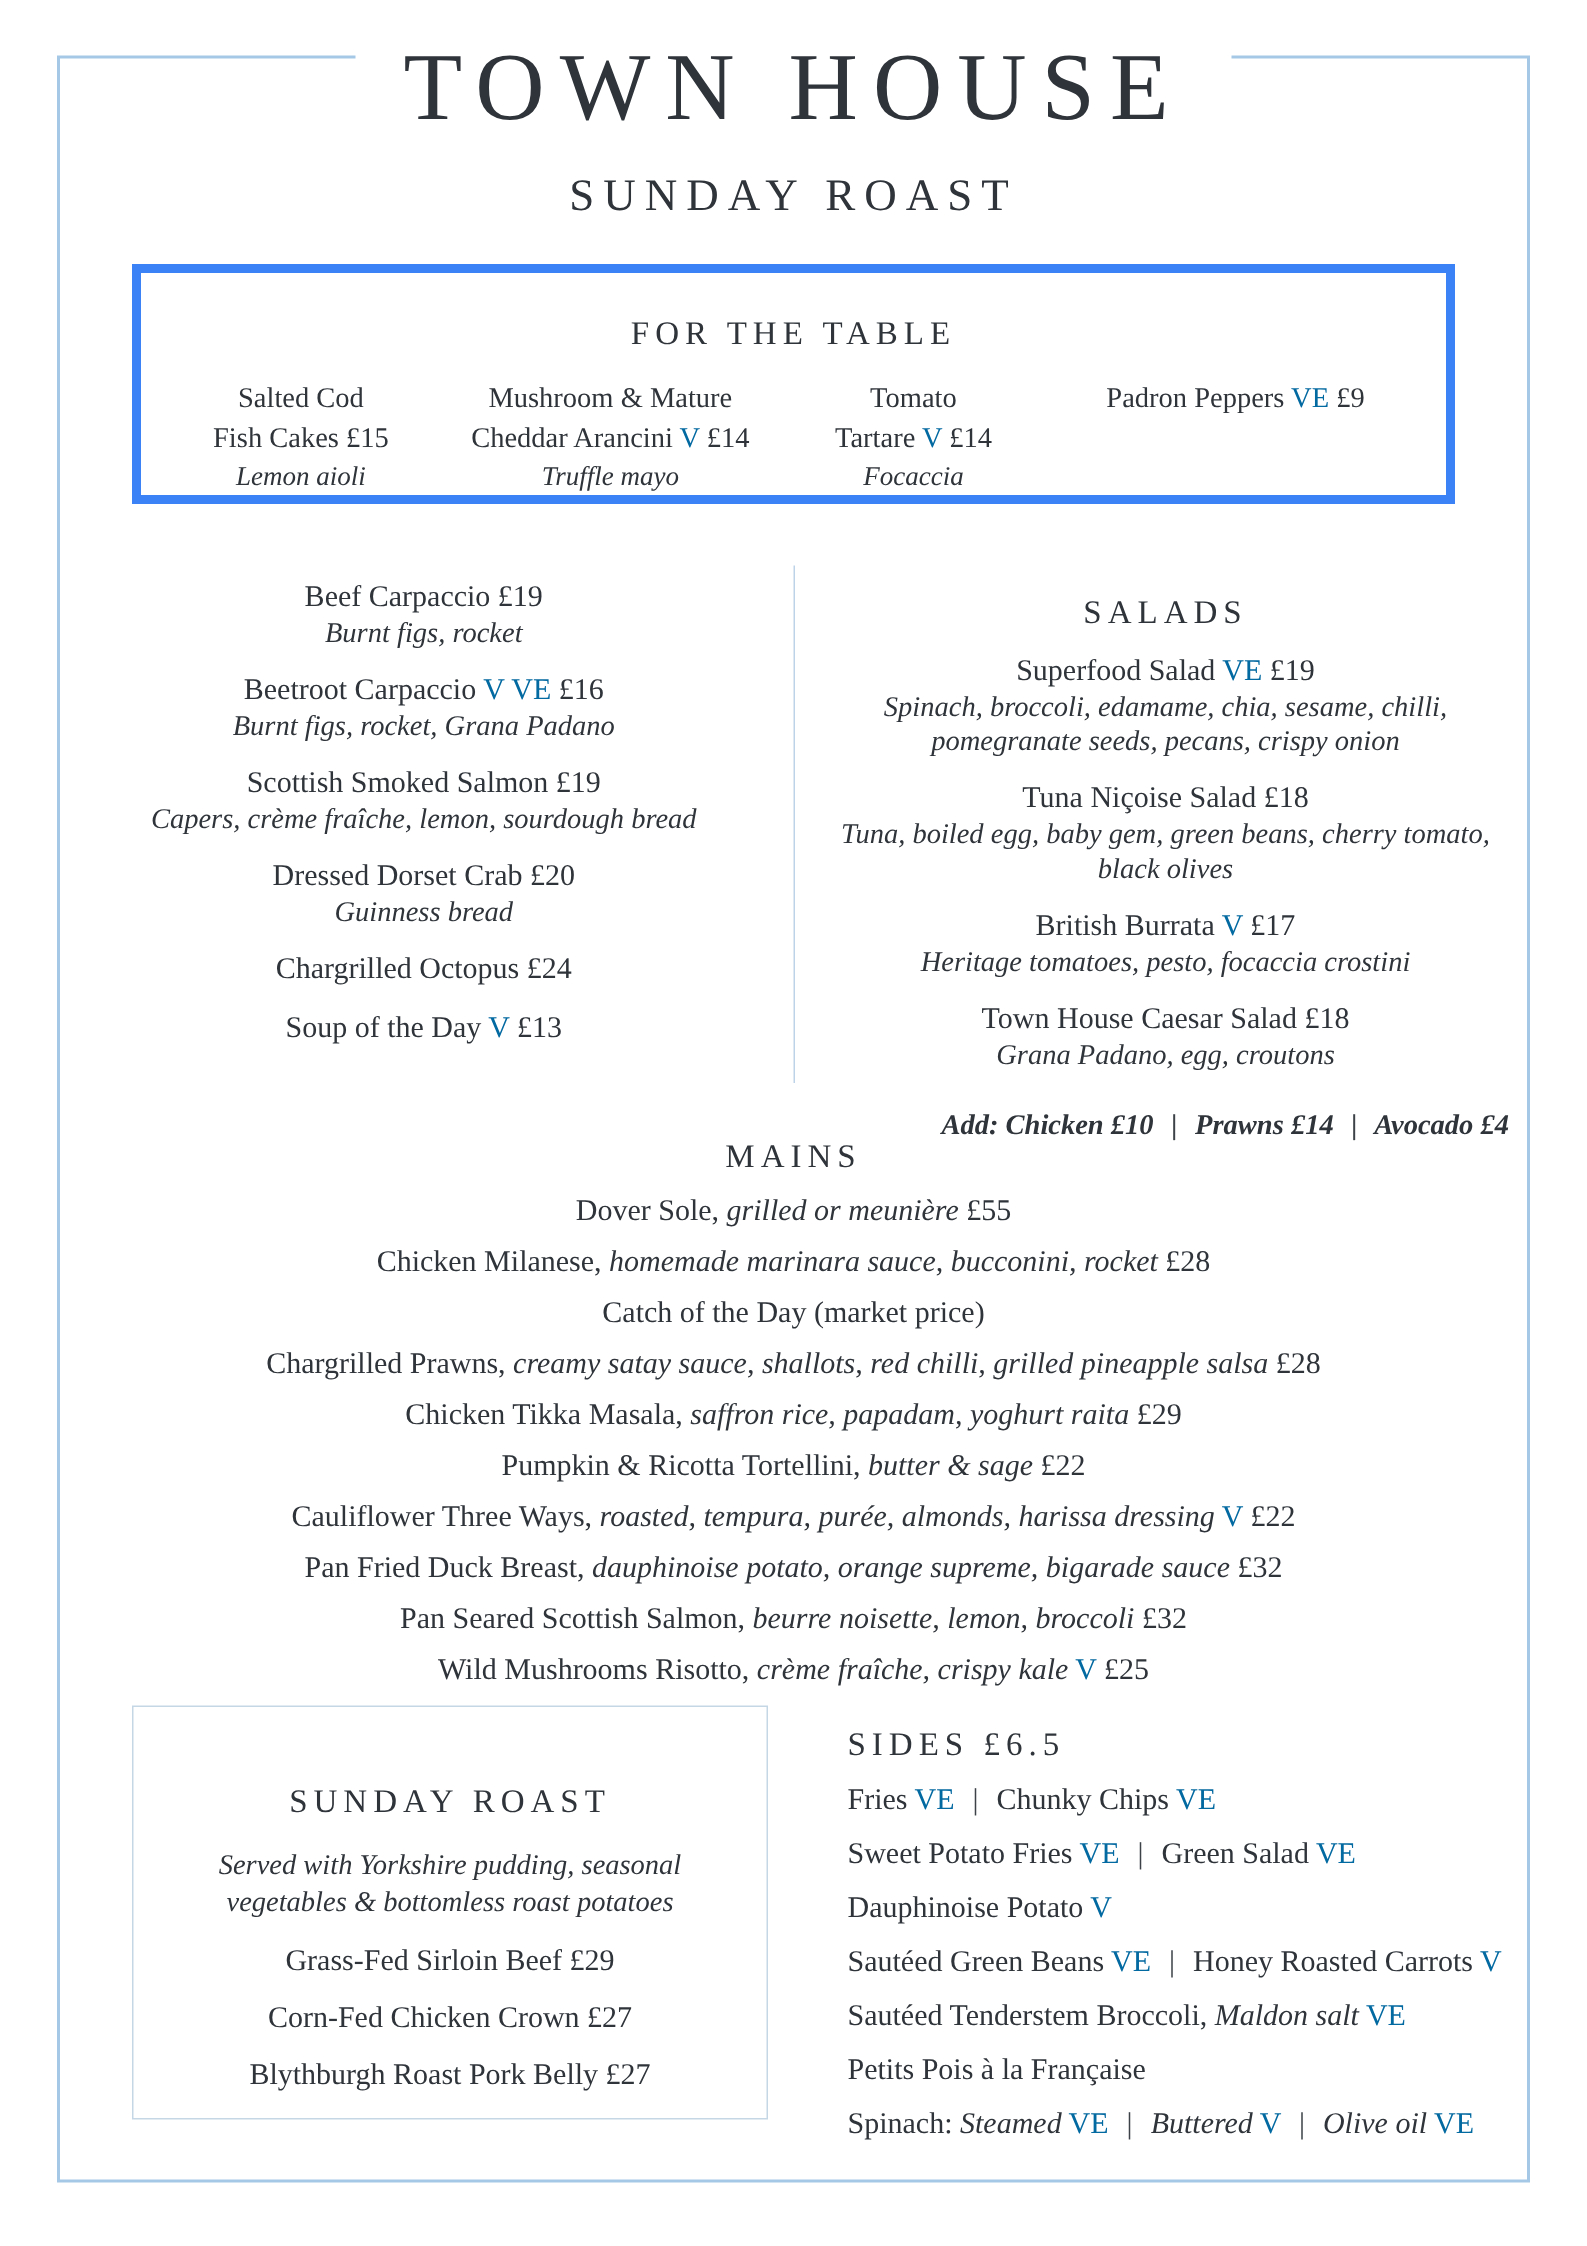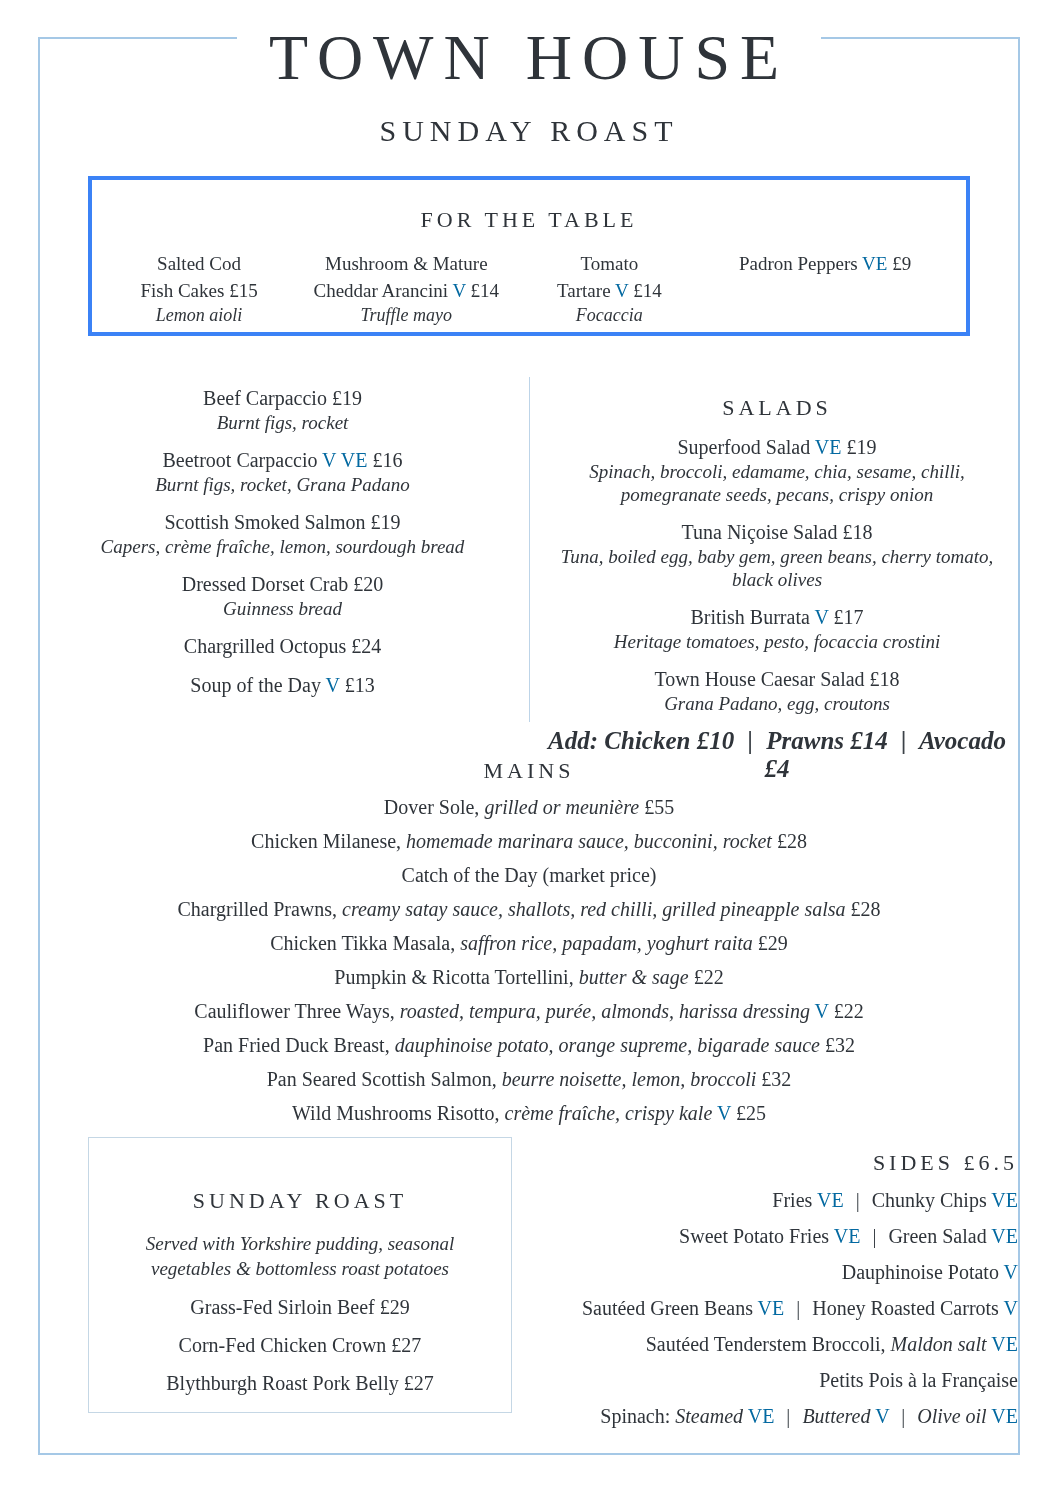--- a/index.html
+++ b/index.html
@@ -18,51 +18,51 @@
     display:inline-block; background:#ffffff; padding:0 32px;
     font-size:64px; font-weight:400; letter-spacing:10px; line-height:1;
     margin-top:26px; white-space:nowrap;
   }
   .subtitle { font-size:30px; font-weight:400; letter-spacing:6px; margin-top:24px; }
 
   .sec-heading { font-size:22px; font-weight:400; letter-spacing:4px; }
 
   .ft-box {
     position:absolute; left:88px; top:176px; width:882px; height:160px;
-    border:4px solid #3b82f6; text-align:center; z-index:2; background:#fff;
+    border:6px solid #3b82f6; text-align:center; z-index:2; background:#fff;
   }
   .ft-box .sec-heading { margin-top:27px; }
   .ft-cols { display:flex; margin-top:17px; padding:0 14px; }
   .ft-col { font-size:19px; line-height:27px; }
   .ft-col .desc { font-style:italic; font-size:18px; }
   .ft-c1 { width:22%; } .ft-c2 { width:27%; } .ft-c3 { width:21%; } .ft-c4 { width:30%; }
   .ft-gap { margin-top:27px; }
 
   .starters { position:absolute; left:55px; top:372px; width:455px; text-align:center; z-index:2; }
   .salads   { position:absolute; left:548px; top:395px; width:458px; text-align:center; z-index:2; }
   .divider  { position:absolute; left:529px; top:377px; width:1px; height:345px; background:#bdd4e8; z-index:2; }
   .item { margin-top:14px; }
   .iname { font-size:20px; line-height:25px; }
   .desc { font-style:italic; font-size:19px; line-height:23px; }
-  .add-line { font-style:italic; font-weight:600; font-size:25px; margin-top:12px; }
+  .add-line { font-style:italic; font-weight:600; font-size:19px; margin-top:25px;text-align:right; }
 
   .mains { position:absolute; left:0; top:758px; width:100%; text-align:center; z-index:2; }
   .mains .sec-heading { margin-bottom:11px; }
   .main-row { font-size:20px; margin-top:13px; line-height:21px; }
   .it { font-style:italic; }
 
   .roast-box {
     position:absolute; left:88px; top:1137px; width:424px; height:276px;
     border:1px solid #c5d7e5; text-align:center; z-index:2;
   }
   .roast-box .sec-heading { margin-top:50px; }
   .roast-desc { font-style:italic; font-size:19px; line-height:25px; width:340px; margin:17px auto 8px; }
   .roast-item { font-size:20px; margin-top:15px; }
 
-  .sides { position:absolute; left:553px; top:1150px; width:465px; text-align:right; z-index:2; }
+  .sides { position:absolute; left:565px; top:1150px; width:465px; text-align:left; z-index:2; }
   .side-row { font-size:20px; margin-top:12px; line-height:24px; }
 
   .badge { color:#0369a1; }
   .sep { margin:0 7px; color:#3c4248; }
   .badge:empty, .desc:empty, .it:empty { display:none; }
 </style>
 </head>
 <body>
 
 <div class="frame"></div>

